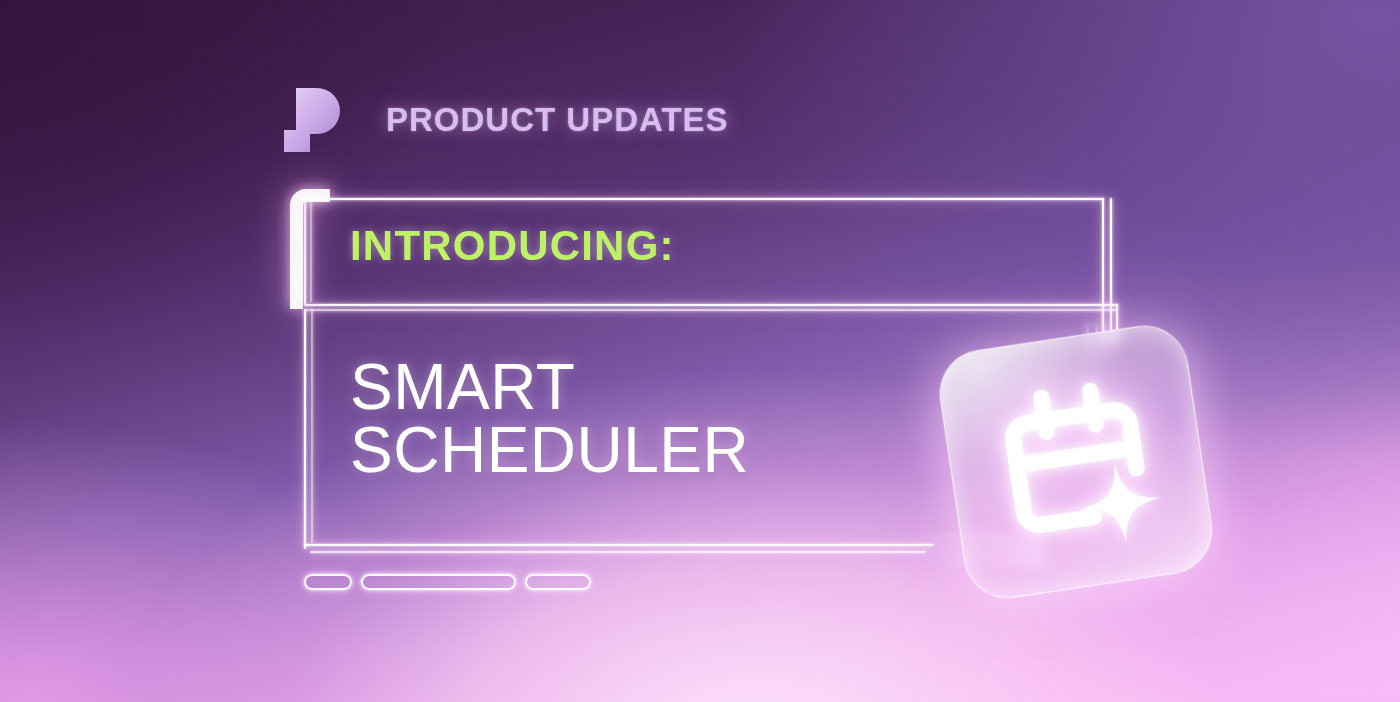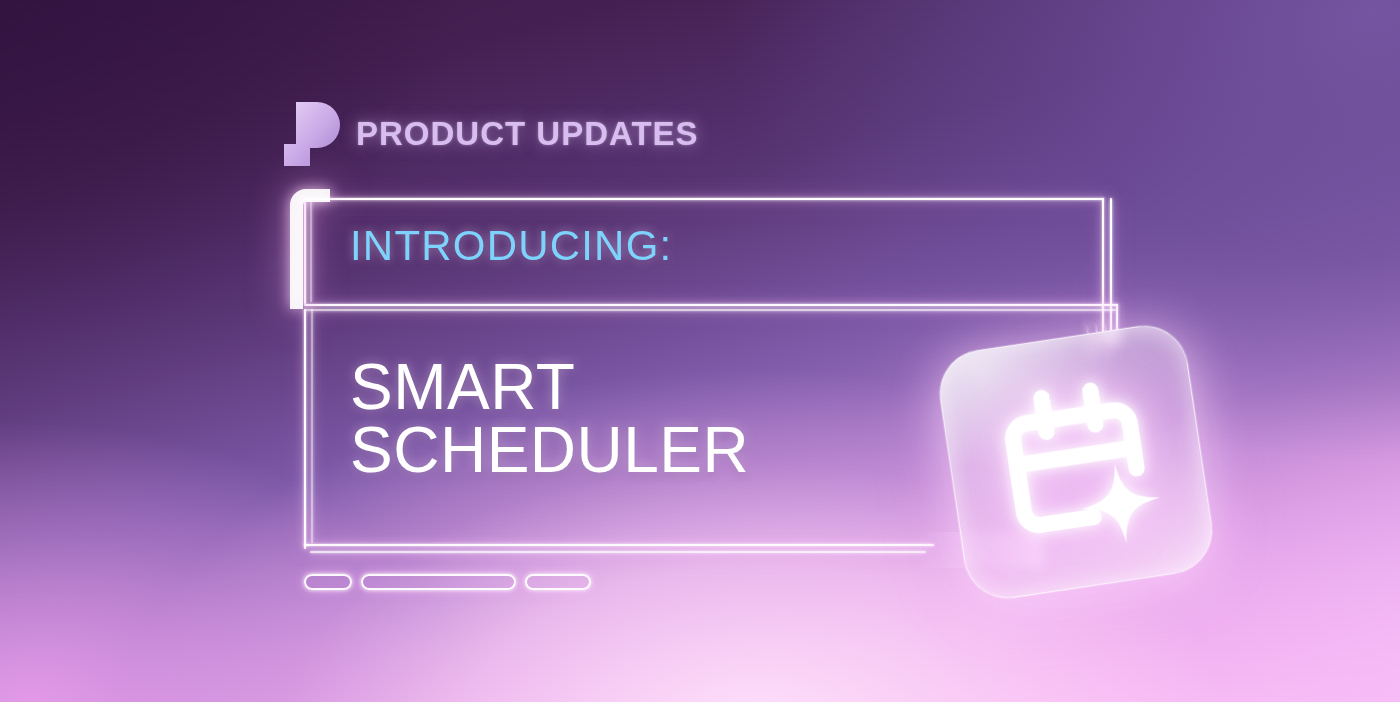--- a/index.html
+++ b/index.html
@@ -65,22 +65,22 @@
   }
   .bg-grain {
     opacity:.16;
     background-image:
       repeating-linear-gradient(0deg, rgba(255,255,255,.035) 0 1px, rgba(0,0,0,.035) 1px 2px),
       repeating-linear-gradient(90deg, rgba(255,255,255,.025) 0 1px, rgba(0,0,0,.025) 1px 2px);
   }
 
   
   .brand {
-    position:absolute; left:284px; top:102px;
-    display:flex; align-items:center; gap:10px;
+    position:absolute; left:284px; top:88px;
+    display:flex; align-items:center; gap:40px;
   }
   .brand-mark { width:62px; height:64px; position:relative; display:block; }
   .brand-title {
     font-size:33px;
     font-weight:bold;
     letter-spacing:1.0px;
     color:#d9bdf0;
     white-space:nowrap;
     transform:scaleX(1.0);
     text-shadow:0 0 16px rgba(214,178,245,.55), 0 0 3px rgba(255,255,255,.35);
@@ -140,23 +140,23 @@
     border-top:13px solid rgba(255,255,255,.92);
     border-top-left-radius:16px;
     filter:blur(0.4px)
            drop-shadow(0 0 7px rgba(255,220,255,.85))
            drop-shadow(0 0 18px rgba(240,165,240,.55));
   }
 
   
   .kicker {
     position:absolute; left:46px; top:26px;
-    font-size:42px; font-weight:normal;
+    font-size:42px; font-weight:bold;
     letter-spacing:1.2px;
-    color:#7dd3fc;
+    color:#bef264;
     white-space:nowrap;
     text-shadow:0 0 10px rgba(255,235,255,.5), 0 2px 5px rgba(60,20,80,.35);
   }
   .headline {
     position:absolute; left:46px; top:160px;
     font-size:64px;
     font-weight:normal;
     line-height:0.98;
     letter-spacing:0.5px;
     color:#ffffff;

